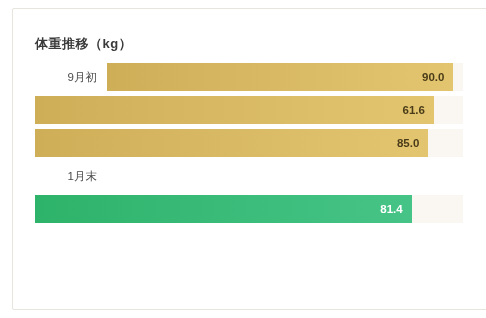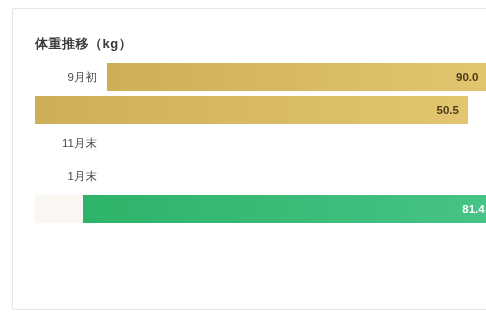--- a/index.html
+++ b/index.html
@@ -66,28 +66,26 @@
     background: #faf7f2;
   }
   .bar {
     position: absolute;
     left: 0;
     top: 0;
     height: 100%;
     display: flex;
     align-items: center;
     justify-content: flex-end;
-    padding-left: 34px;
   }
   .bar-gold {
     background: linear-gradient(to right, #cfae58, #e3c570);
   }
   .bar-green {
     background: linear-gradient(to right, #2eb36a, #46c487);
-    margin-left: 48px;
   }
   .bar-value {
     font-size: 11.5px;
     font-weight: bold;
     padding-right: 9px;
   }
   .val-dark { color: #4a3c18; }
   .val-light { color: #ffffff; }
 </style>
 </head>
@@ -103,27 +101,31 @@
         <div class="bar bar-gold" style="width:97.3%">
           <span class="bar-value val-dark">90.0</span>
         </div>
       </div>
     </div>
 
 
     <div class="row">
       <div class="track">
         <div class="bar bar-gold" style="width:93.2%">
-          <span class="bar-value val-dark">50.5</span>
+          <span class="bar-value val-dark">61.6</span>
         </div>
       </div>
     </div>
 
     <div class="row">
-      <div class="cat-label">11月末</div>
+      <div class="track">
+        <div class="bar bar-gold" style="width:91.9%">
+          <span class="bar-value val-dark">85.0</span>
+        </div>
+      </div>
     </div>
 
 
     <div class="row">
       <div class="cat-label">1月末</div>
     </div>
 
     <div class="row">
       <div class="track">
         <div class="bar bar-green" style="width:88.0%">

